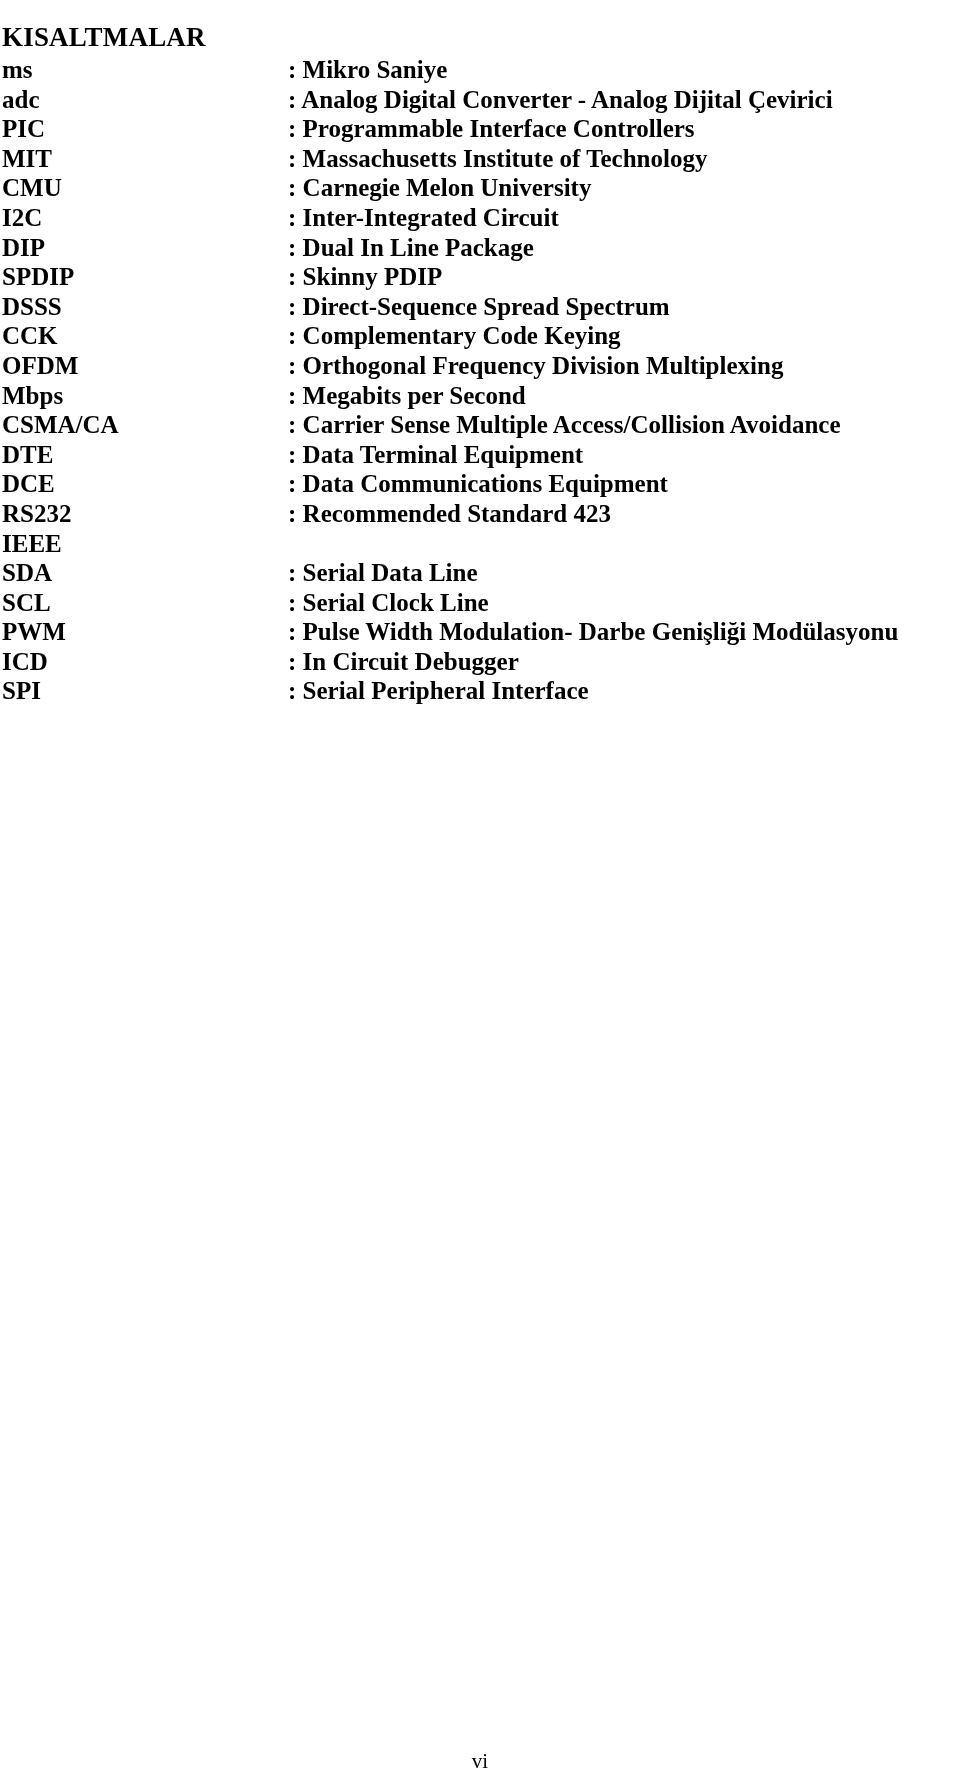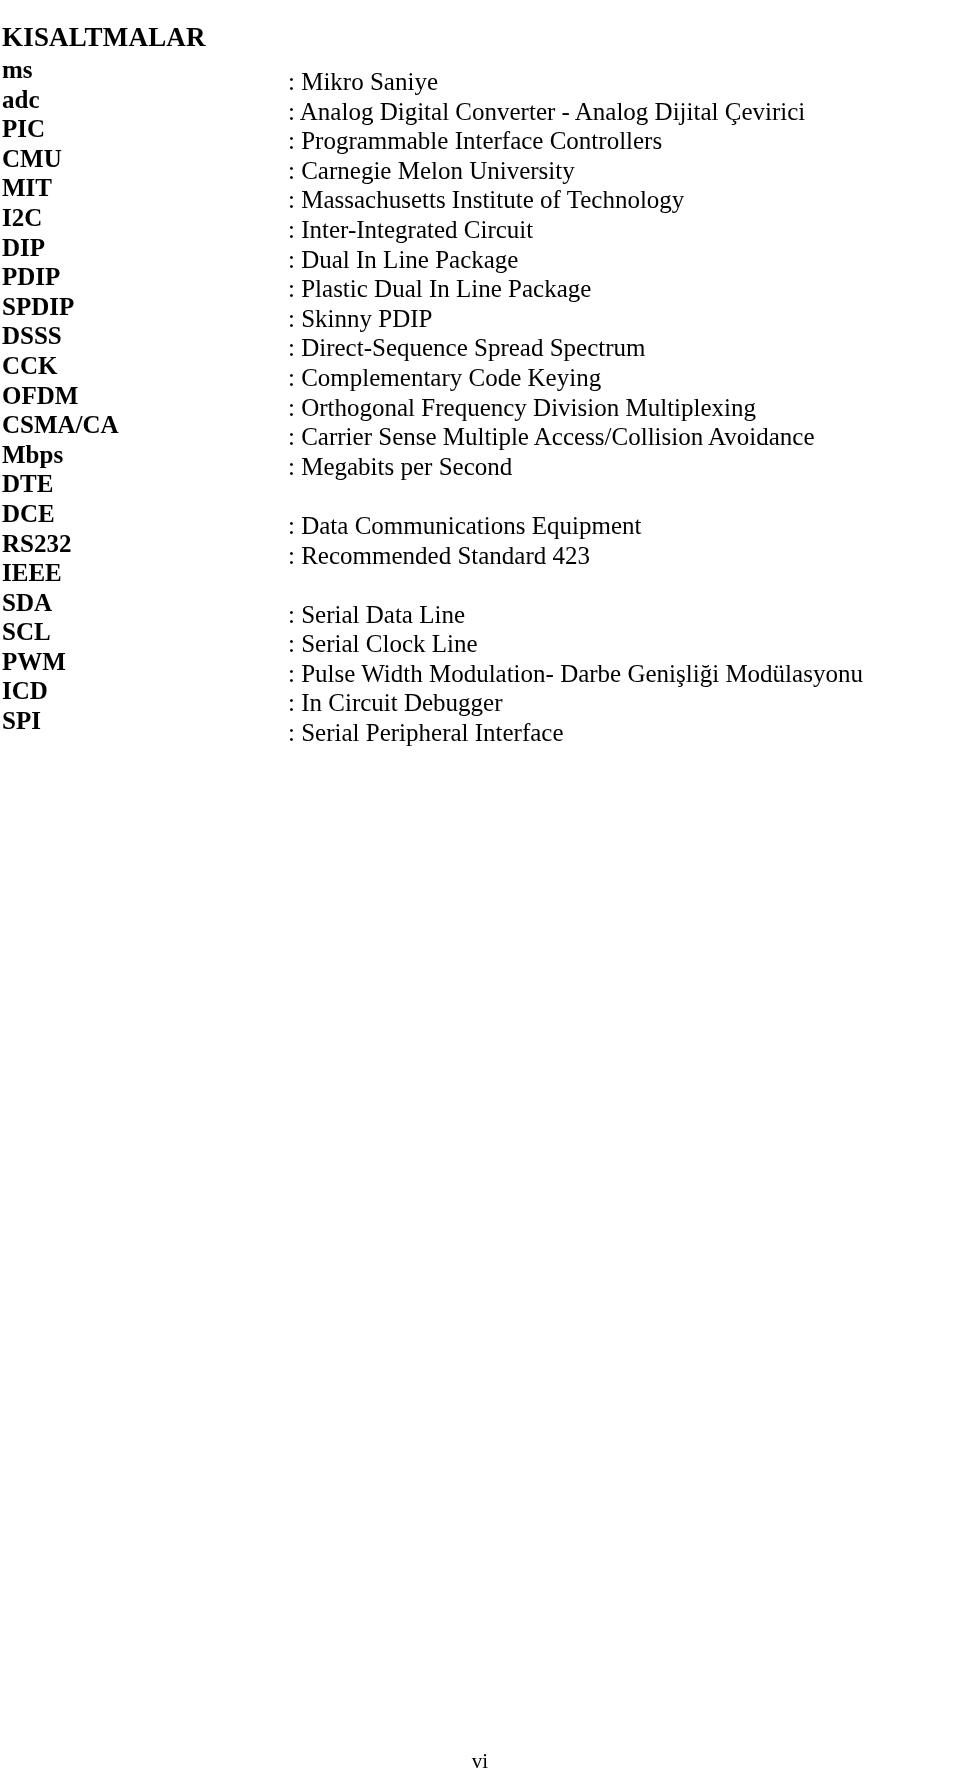--- a/index.html
+++ b/index.html
@@ -50,23 +50,23 @@
     left: 2px;
     top: 0;
     font-size: 25px;
     font-weight: bold;
     line-height: 29.6px;
     white-space: nowrap;
   }
   .abbrev-def {
     position: absolute;
     left: 288px;
-    top: 12px;
+    top: 0;
     font-size: 25px;
-    font-weight: normal;
+    font-weight: bold;
     line-height: 29.6px;
     white-space: nowrap;
   }
   .page-number {
     position: absolute;
     left: 0;
     right: 0;
     bottom: 8px;
     text-align: center;
     font-size: 21px;
@@ -87,65 +87,62 @@
       </div>
       <div class="abbrev-row">
         <span class="abbrev-term">adc</span>
         <span class="abbrev-def">: Analog Digital Converter - Analog Dijital Çevirici</span>
       </div>
       <div class="abbrev-row">
         <span class="abbrev-term">PIC</span>
         <span class="abbrev-def">: Programmable Interface Controllers</span>
       </div>
       <div class="abbrev-row">
+        <span class="abbrev-term">MIT</span>
+        <span class="abbrev-def">: Massachusetts Institute of Technology</span>
+      </div>
+      <div class="abbrev-row">
         <span class="abbrev-term">CMU</span>
         <span class="abbrev-def">: Carnegie Melon University</span>
-      </div>
-      <div class="abbrev-row">
-        <span class="abbrev-term">MIT</span>
-        <span class="abbrev-def">: Massachusetts Institute of Technology</span>
       </div>
       <div class="abbrev-row">
         <span class="abbrev-term">I2C</span>
         <span class="abbrev-def">: Inter-Integrated Circuit</span>
       </div>
       <div class="abbrev-row">
         <span class="abbrev-term">DIP</span>
         <span class="abbrev-def">: Dual In Line Package</span>
-      </div>
-      <div class="abbrev-row">
-        <span class="abbrev-term">PDIP</span>
-        <span class="abbrev-def">: Plastic Dual In Line Package</span>
       </div>
       <div class="abbrev-row">
         <span class="abbrev-term">SPDIP</span>
         <span class="abbrev-def">: Skinny PDIP</span>
       </div>
       <div class="abbrev-row">
         <span class="abbrev-term">DSSS</span>
         <span class="abbrev-def">: Direct-Sequence Spread Spectrum</span>
       </div>
       <div class="abbrev-row">
         <span class="abbrev-term">CCK</span>
         <span class="abbrev-def">: Complementary Code Keying</span>
       </div>
       <div class="abbrev-row">
         <span class="abbrev-term">OFDM</span>
         <span class="abbrev-def">: Orthogonal Frequency Division Multiplexing</span>
       </div>
       <div class="abbrev-row">
+        <span class="abbrev-term">Mbps</span>
+        <span class="abbrev-def">: Megabits per Second</span>
+      </div>
+      <div class="abbrev-row">
         <span class="abbrev-term">CSMA/CA</span>
         <span class="abbrev-def">: Carrier Sense Multiple Access/Collision Avoidance</span>
       </div>
       <div class="abbrev-row">
-        <span class="abbrev-term">Mbps</span>
-        <span class="abbrev-def">: Megabits per Second</span>
-      </div>
-      <div class="abbrev-row">
         <span class="abbrev-term">DTE</span>
+        <span class="abbrev-def">: Data Terminal Equipment</span>
       </div>
       <div class="abbrev-row">
         <span class="abbrev-term">DCE</span>
         <span class="abbrev-def">: Data Communications Equipment</span>
       </div>
       <div class="abbrev-row">
         <span class="abbrev-term">RS232</span>
         <span class="abbrev-def">: Recommended Standard 423</span>
       </div>
       <div class="abbrev-row">

